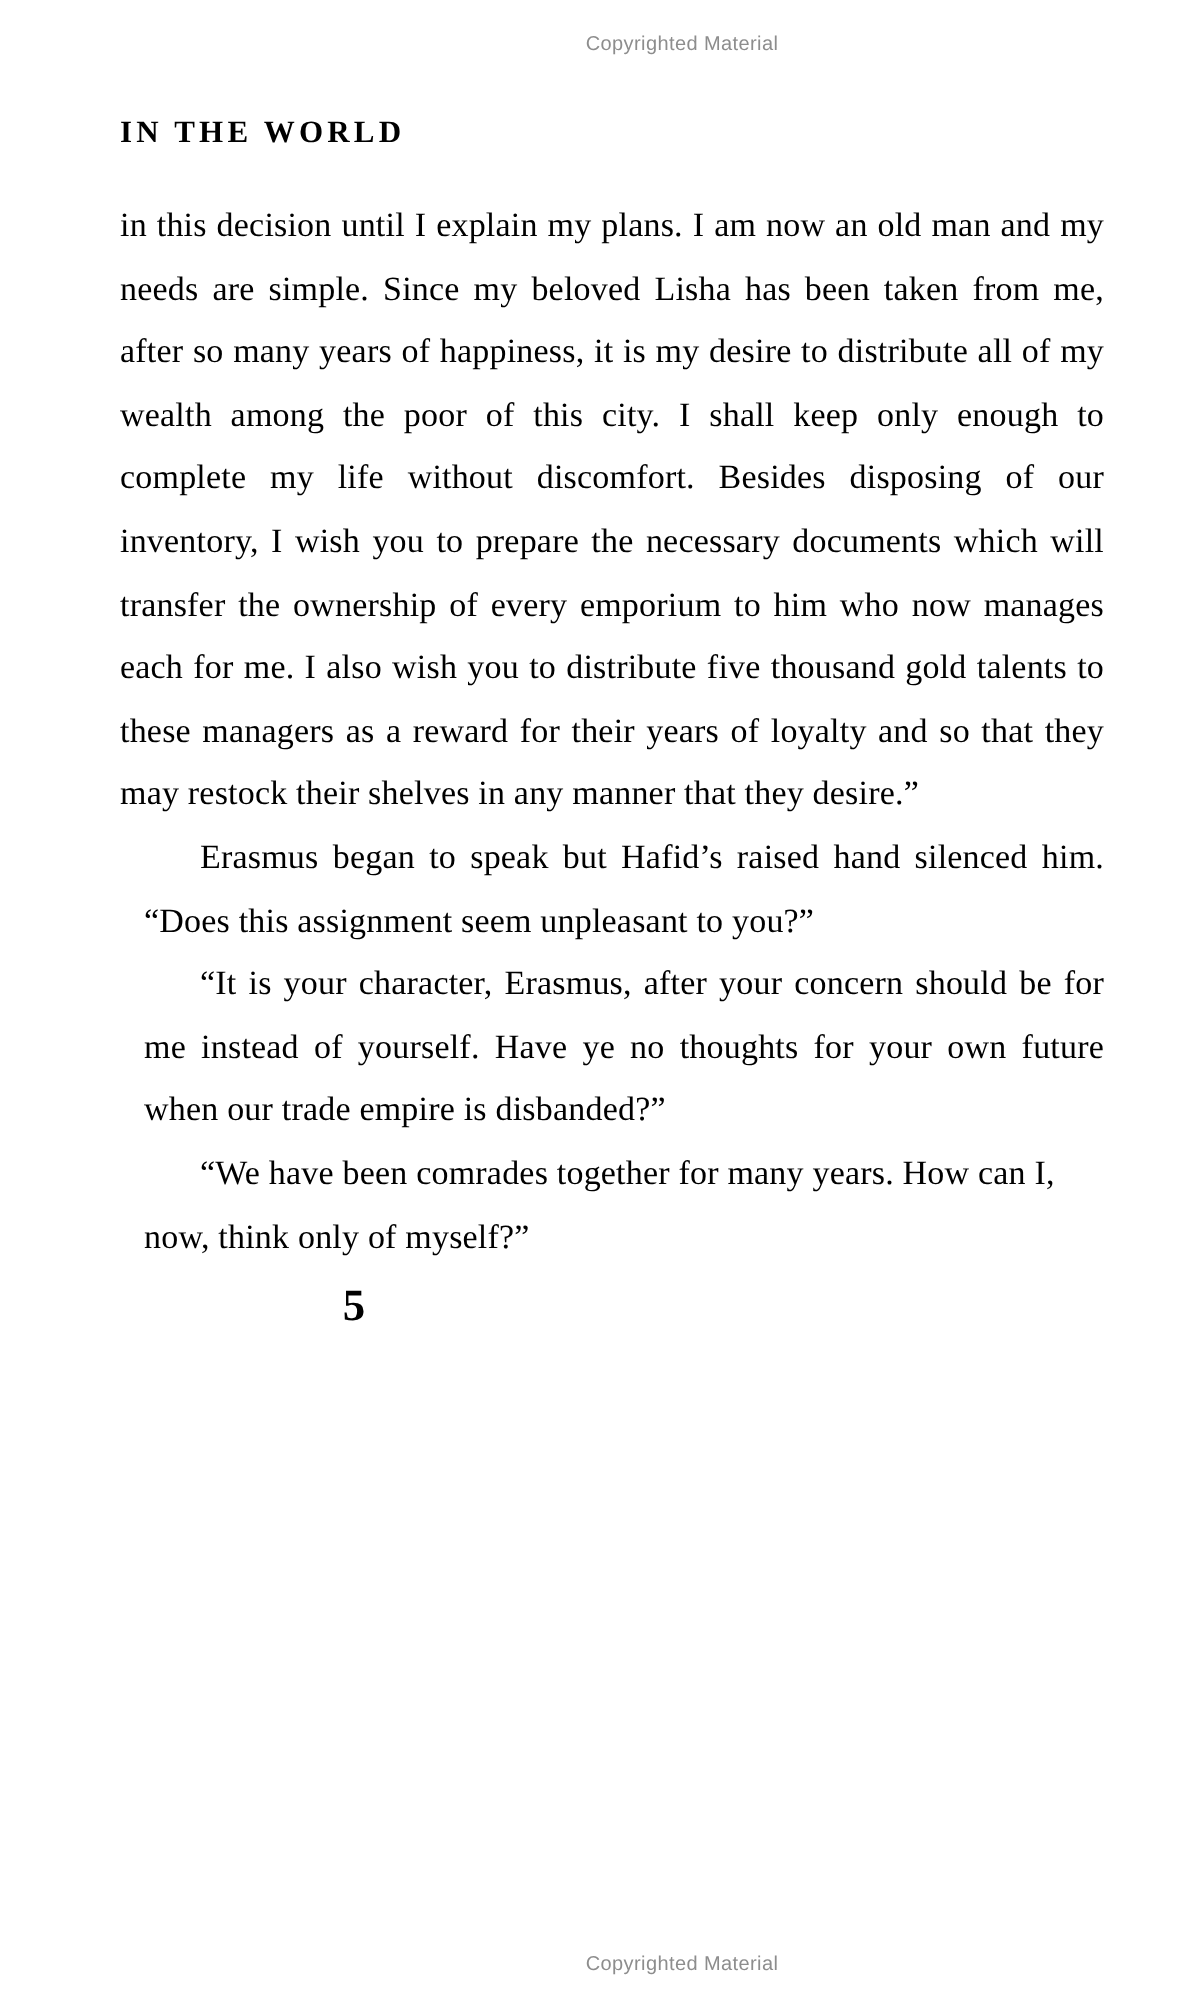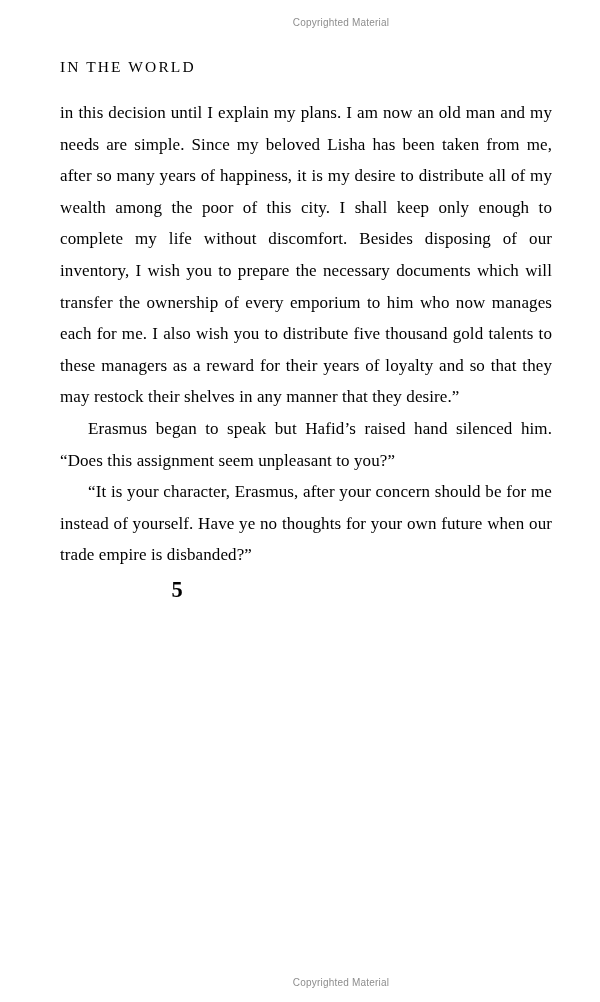--- a/index.html
+++ b/index.html
@@ -31,39 +31,40 @@
 
   .page {
     position: absolute;
     left: 60px;
     top: 58px;
     width: 492px;
   }
 
   .running-head {
     font-family: "Liberation Serif", serif;
-    font-weight: normal;
+    font-weight: bold;
     font-size: 15.5px;
     letter-spacing: 2.1px;
     margin-bottom: 21px;
   }
 
   .body-text p {
     margin: 0;
     font-size: 17px;
     line-height: 31.6px;
     text-align: justify;
     text-justify: inter-word;
     font-weight: 500;
     letter-spacing: 0.1px;
     -webkit-hyphens: none;
     hyphens: none;
   }
   .body-text p.indent {
     text-indent: 28px;
+    margin-left: 12px;
   }
   .body-text p.last {
     text-align: left;
   }
 
   .folio {
     margin-top: 6px;
     text-align: center;
     font-size: 22.4px;
     font-weight: 600;
@@ -82,20 +83,21 @@
 <div class="watermark top">Copyrighted Material</div>
 
 <div class="page">
 
   <div class="running-head">IN THE WORLD</div>
 
   <div class="body-text">
     <p>in this decision until I explain my plans. I am now an old man and my needs are simple. Since my beloved Lisha has been taken from me, after so many years of happiness, it is my desire to distribute all of my wealth among the poor of this city. I shall keep only enough to complete my life without discomfort. Besides disposing of our inventory, I wish you to prepare the necessary documents which will transfer the ownership of every emporium to him who now manages each for me. I also wish you to distribute five thousand gold talents to these managers as a reward for their years of loyalty and so that they may restock their shelves in any manner that they desire.”</p>
     <p class="indent">Erasmus began to speak but Hafid’s raised hand silenced him. “Does this assignment seem unpleasant to you?”</p>
     <p class="indent">“It is your character, Erasmus, after your concern should be for me instead of yourself. Have ye no thoughts for your own future when our trade empire is disbanded?”</p>
+    <p class="indent last">“We have been comrades together for many years. How can I, now, think only of myself?”</p>
   </div>
 
   <div class="folio-wrap">
     <div class="folio">5</div>
   </div>
 
 </div>
 
 <div class="watermark bottom">Copyrighted Material</div>
 

